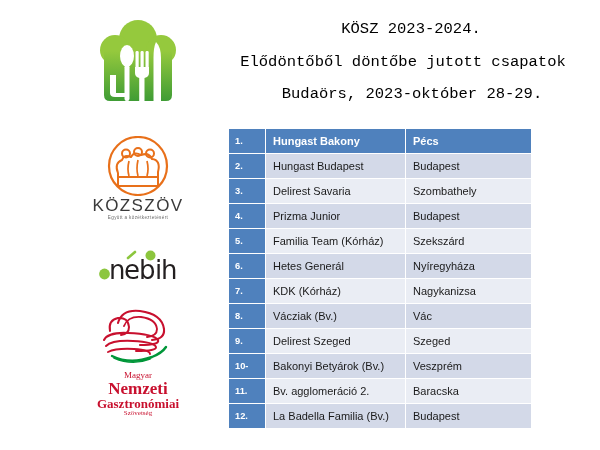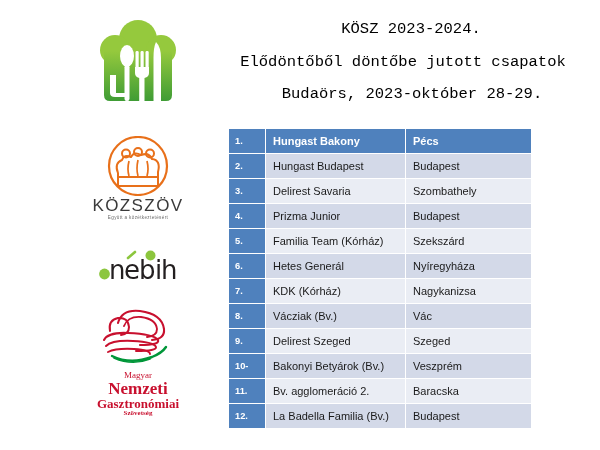--- a/index.html
+++ b/index.html
@@ -63,21 +63,21 @@
   .mngsz-text {
     text-align: center;
     font-family: "Liberation Serif", serif;
     color: #c8102e;
     line-height: 1.02;
     margin-top: -4px;
   }
   .mngsz-l1 { font-size: 9px; font-weight: normal; }
   .mngsz-l2 { font-size: 17px; font-weight: bold; }
   .mngsz-l3 { font-size: 13px; font-weight: bold; }
-  .mngsz-l4 { font-size: 7px; font-weight: bold; }
+  .mngsz-l4 { font-size: 7px; font-weight: normal; }
 
   
   #content {
     position: absolute;
     left: 228px;
     top: 0;
     width: 372px;
     height: 450px;
   }
 

